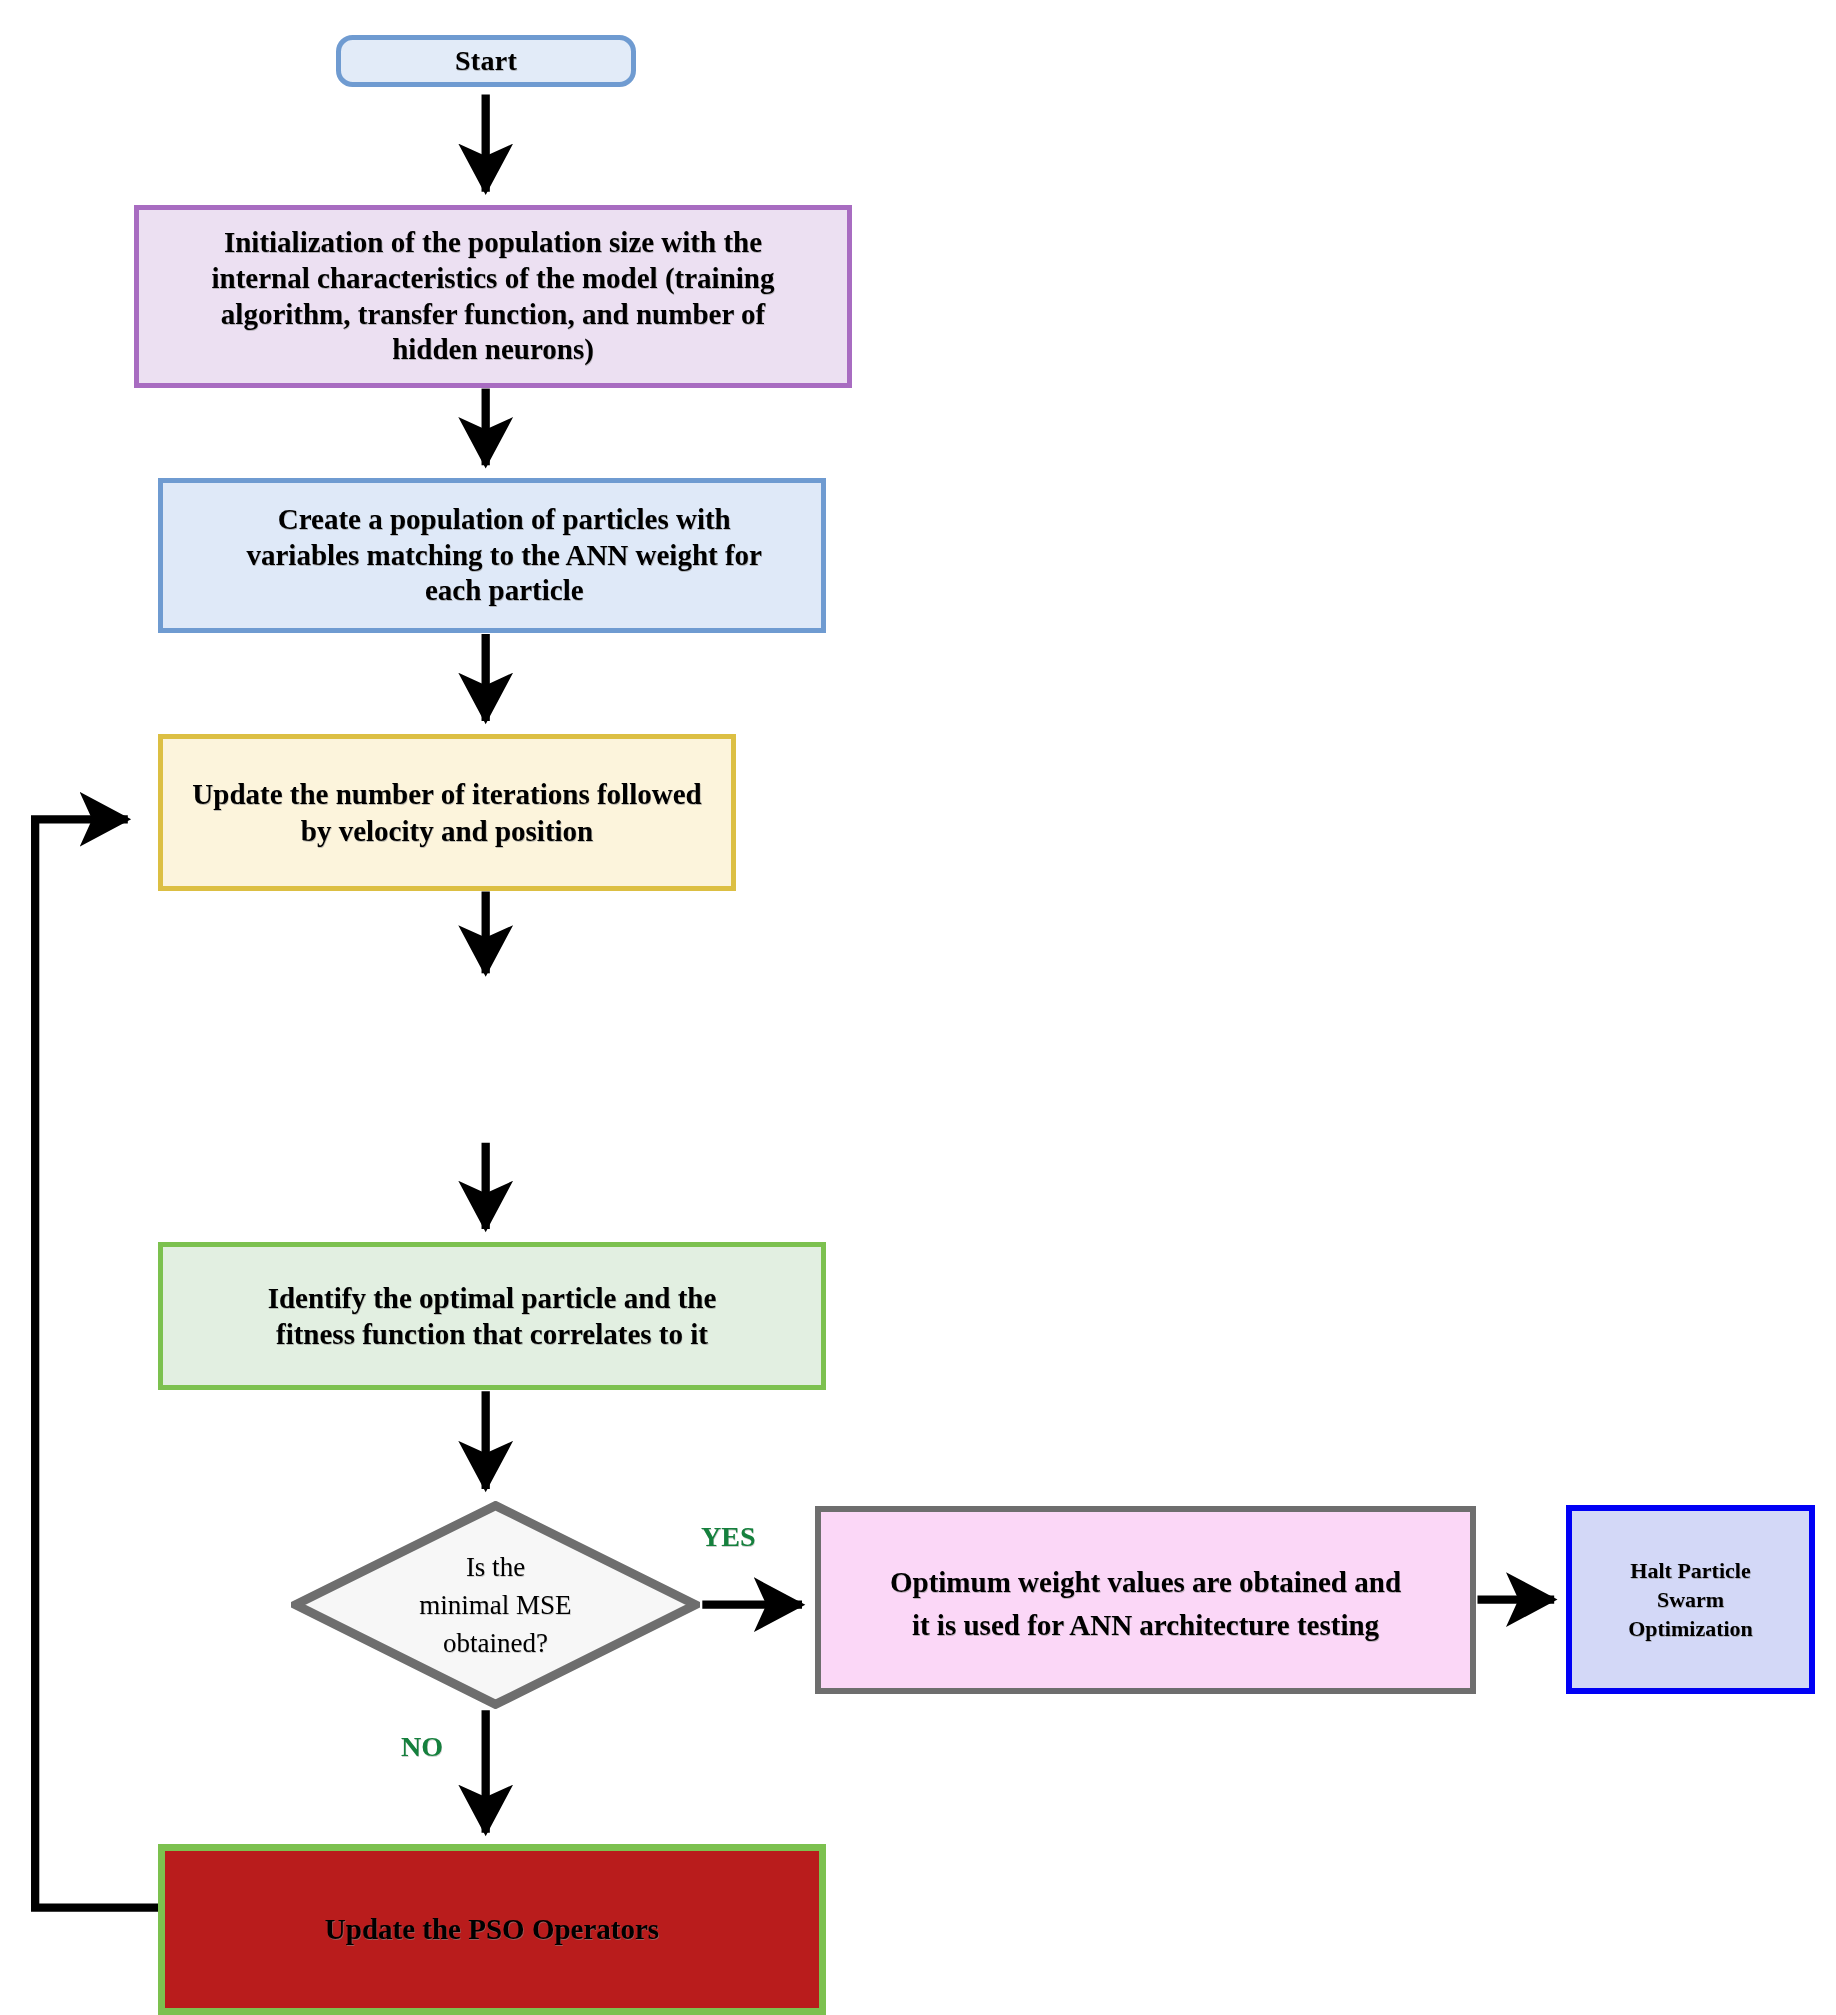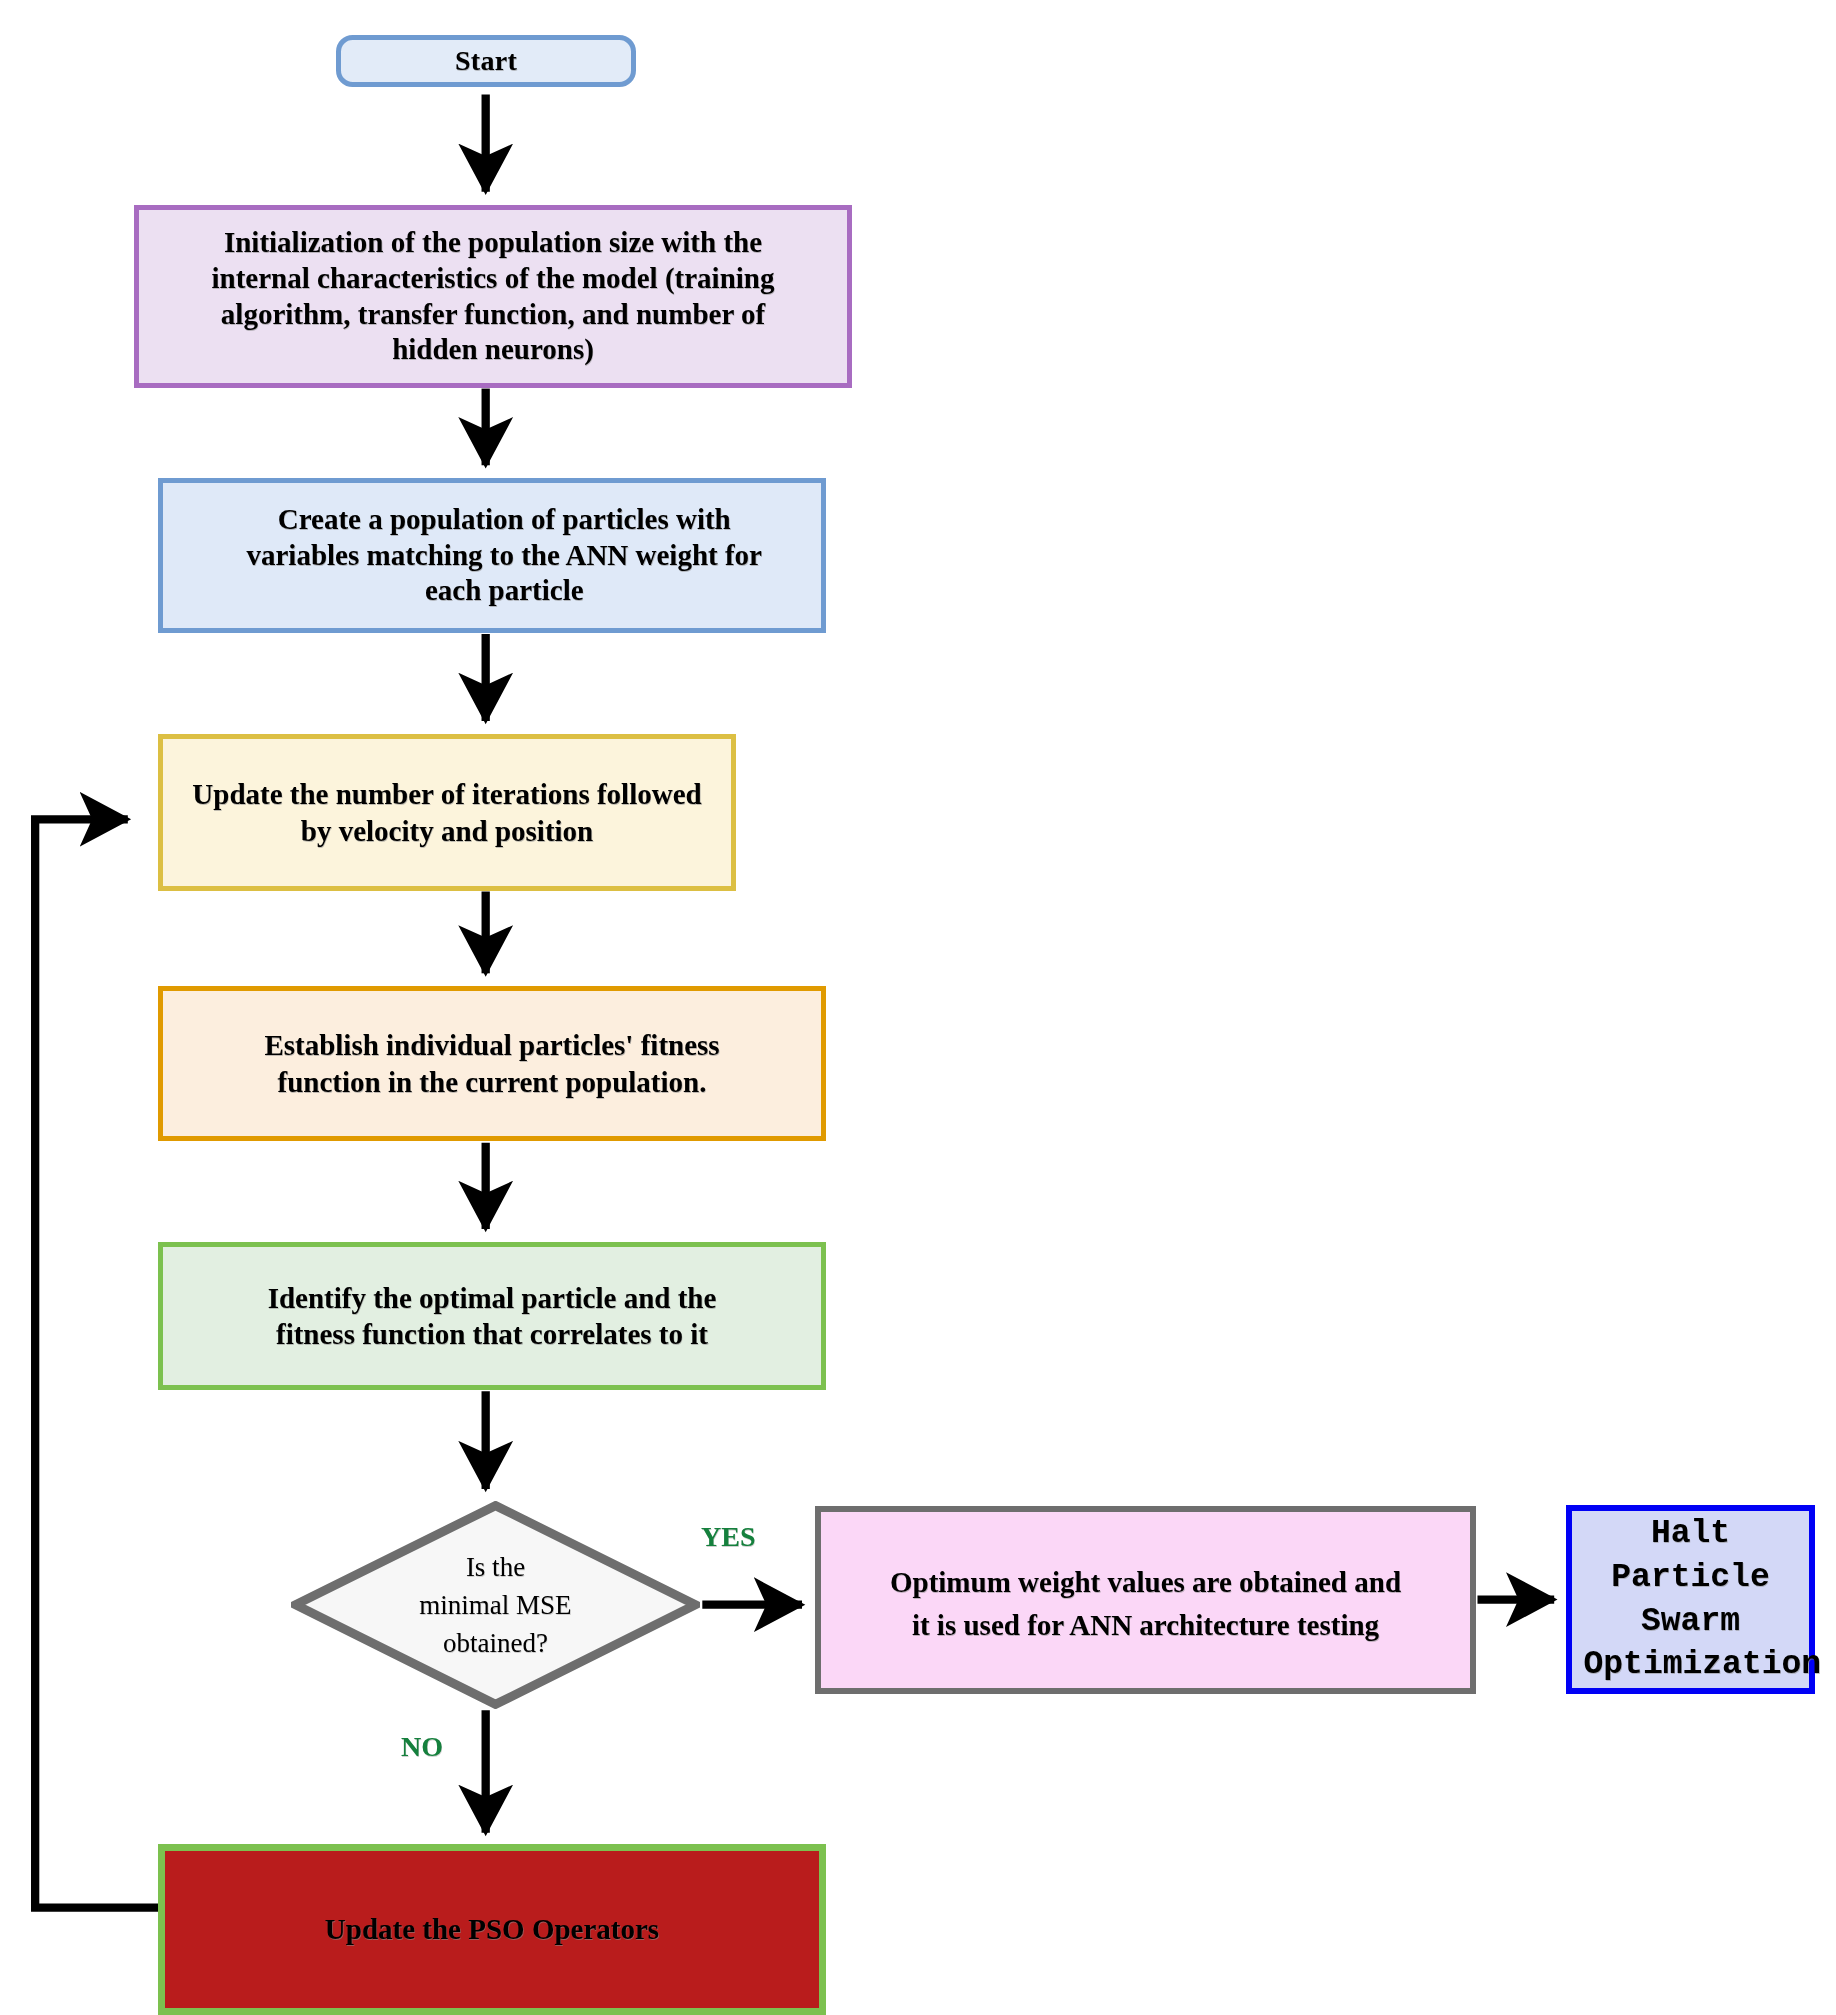--- a/index.html
+++ b/index.html
@@ -101,21 +101,21 @@
     background: #fbd7f7;
   }
   #n-optimum .txt { font-size: 29px; font-weight: bold; line-height: 1.45; margin-top: 7px; }
 
   
   #n-halt {
     left: 1566px; top: 1505px; width: 249px; height: 189px;
     border: 6.4px solid #0000f5;
     background: #d3d8f7;
   }
-  #n-halt .txt { font-size: 33px; font-weight: bold; line-height: 1.33; font-family: Liberation Mono, monospace; }
+  #n-halt .txt { font-size: 22px; font-weight: bold; line-height: 1.33; }
 
   
   #n-pso {
     left: 158px; top: 1844px; width: 668px; height: 171px;
     border: 7px solid #7cc14f;
     background: #b91c1c;
   }
   #n-pso .txt { font-size: 29px; font-weight: bold; }
 
   
@@ -185,24 +185,20 @@
     <span class="txt">Create a population of particles with
 variables matching to the ANN weight for
 each particle</span>
   </div>
 
   <div class="node" id="n-update">
     <span class="txt">Update the number of iterations followed
 by velocity and position</span>
   </div>
 
-  <div class="node" id="n-fitness">
-    <span class="txt">Establish individual particles' fitness
-function in the current population.</span>
-  </div>
 
   <div class="node" id="n-identify">
     <span class="txt">Identify the optimal particle and the
 fitness function that correlates to it</span>
   </div>
 
   <div class="node" id="n-decision">
     <svg class="diamond-svg" width="409" height="208" viewBox="0 0 640 325" xmlns="http://www.w3.org/2000/svg">
       <polygon points="320,7 633,162 320,318 7,162" fill="#f7f7f7" stroke="#6e6e6e" stroke-width="14" stroke-linejoin="miter"></polygon>
     </svg>

